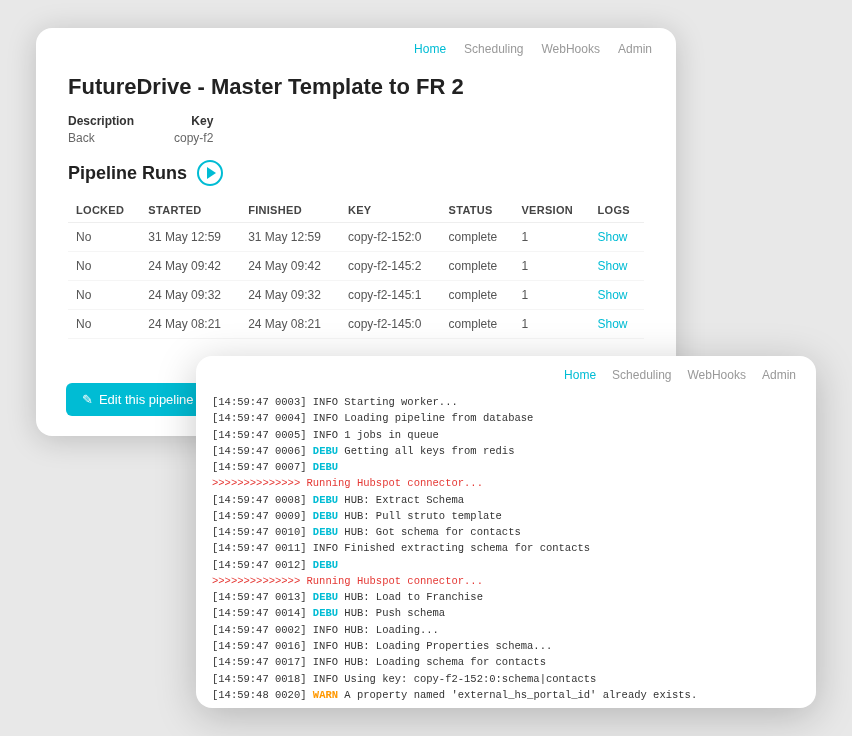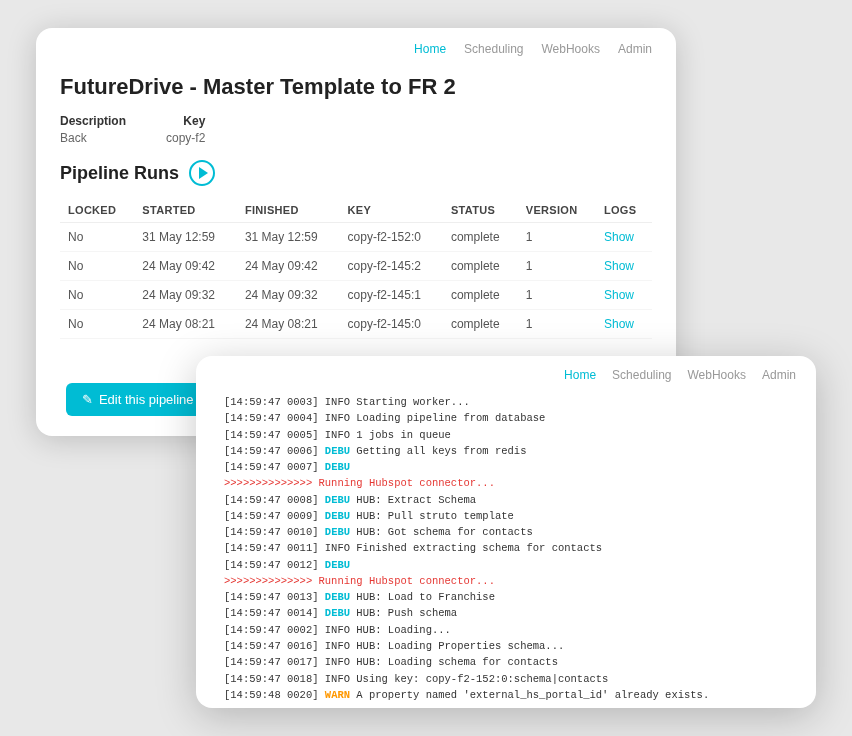--- a/index.html
+++ b/index.html
@@ -46,21 +46,21 @@
       color: #999;
       text-decoration: none;
       cursor: pointer;
     }
 
     .nav-link.active {
       color: #00bcd4;
     }
 
     .card-body {
-      padding: 10px 24px 28px;
+      padding: 10px 32px 28px;
     }
 
     .card-title {
       font-size: 22px;
       font-weight: 700;
       color: #222;
       margin-bottom: 14px;
     }
 
     .meta-row {
@@ -202,21 +202,21 @@
     }
 
     .card-bottom-nav {
       display: flex;
       justify-content: flex-end;
       padding: 12px 20px 6px;
       gap: 16px;
     }
 
     .log-body {
-      padding: 6px 28px 20px;
+      padding: 6px 16px 20px;
       font-family: 'Courier New', monospace;
       font-size: 10.5px;
       line-height: 1.55;
       color: #333;
       max-height: 320px;
       overflow-y: auto;
     }
 
     .log-line { white-space: pre; }
     .log-debu { color: #00bcd4; font-weight: bold; }

